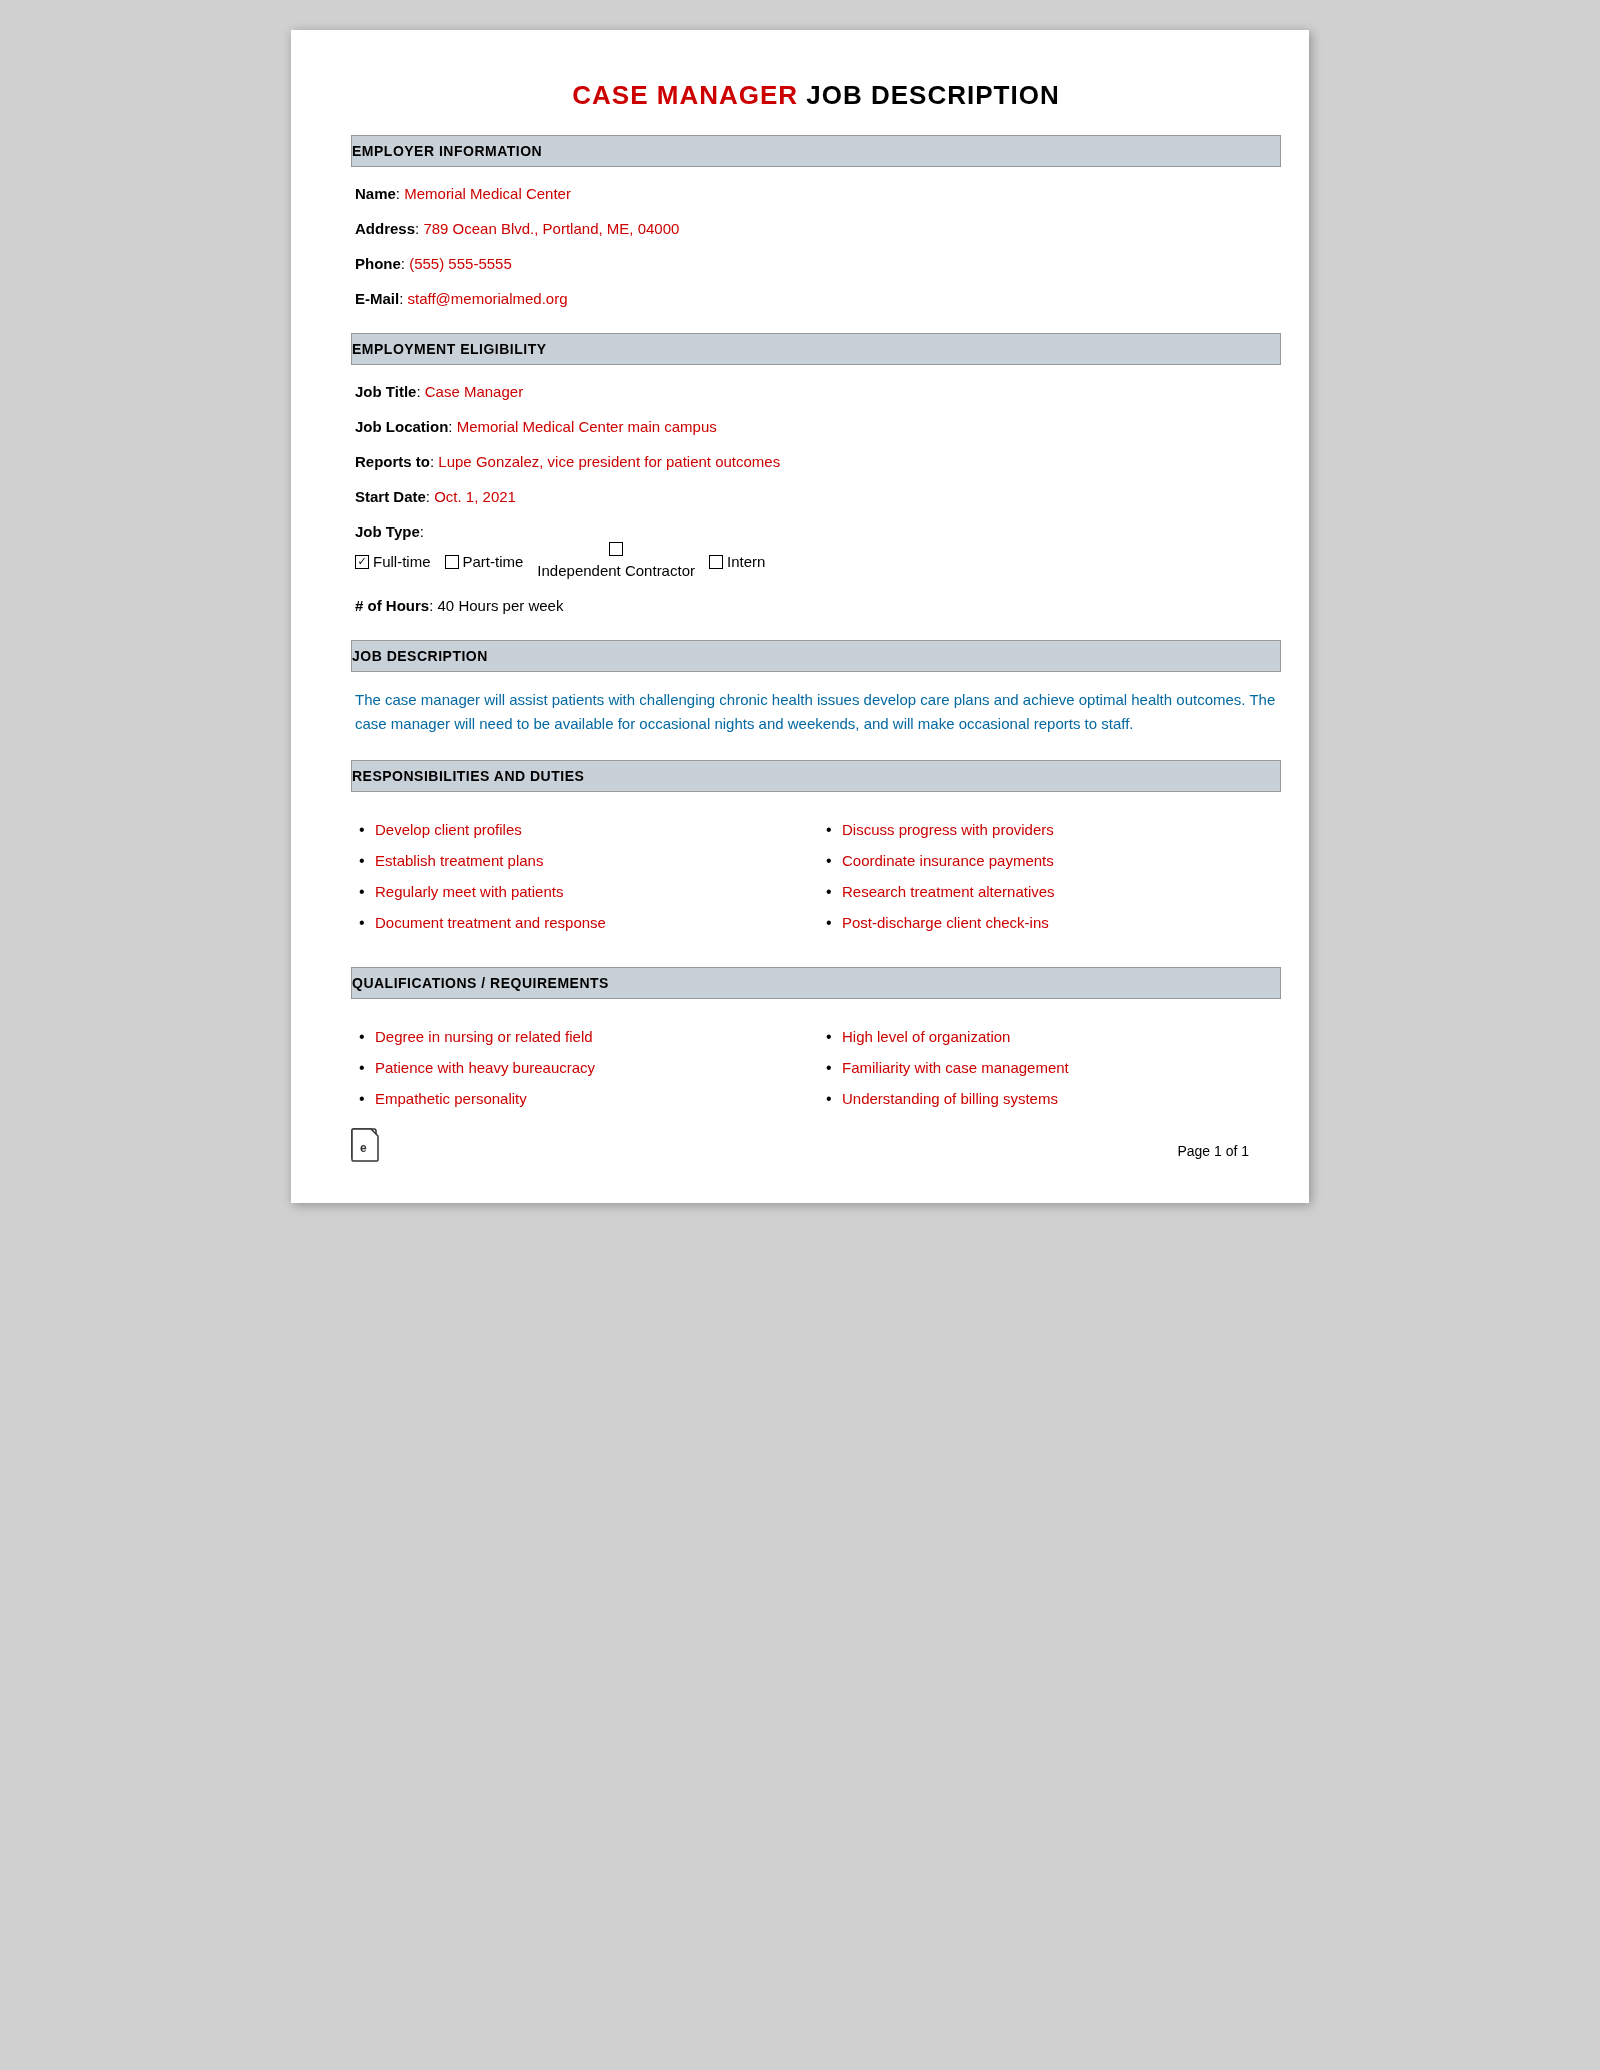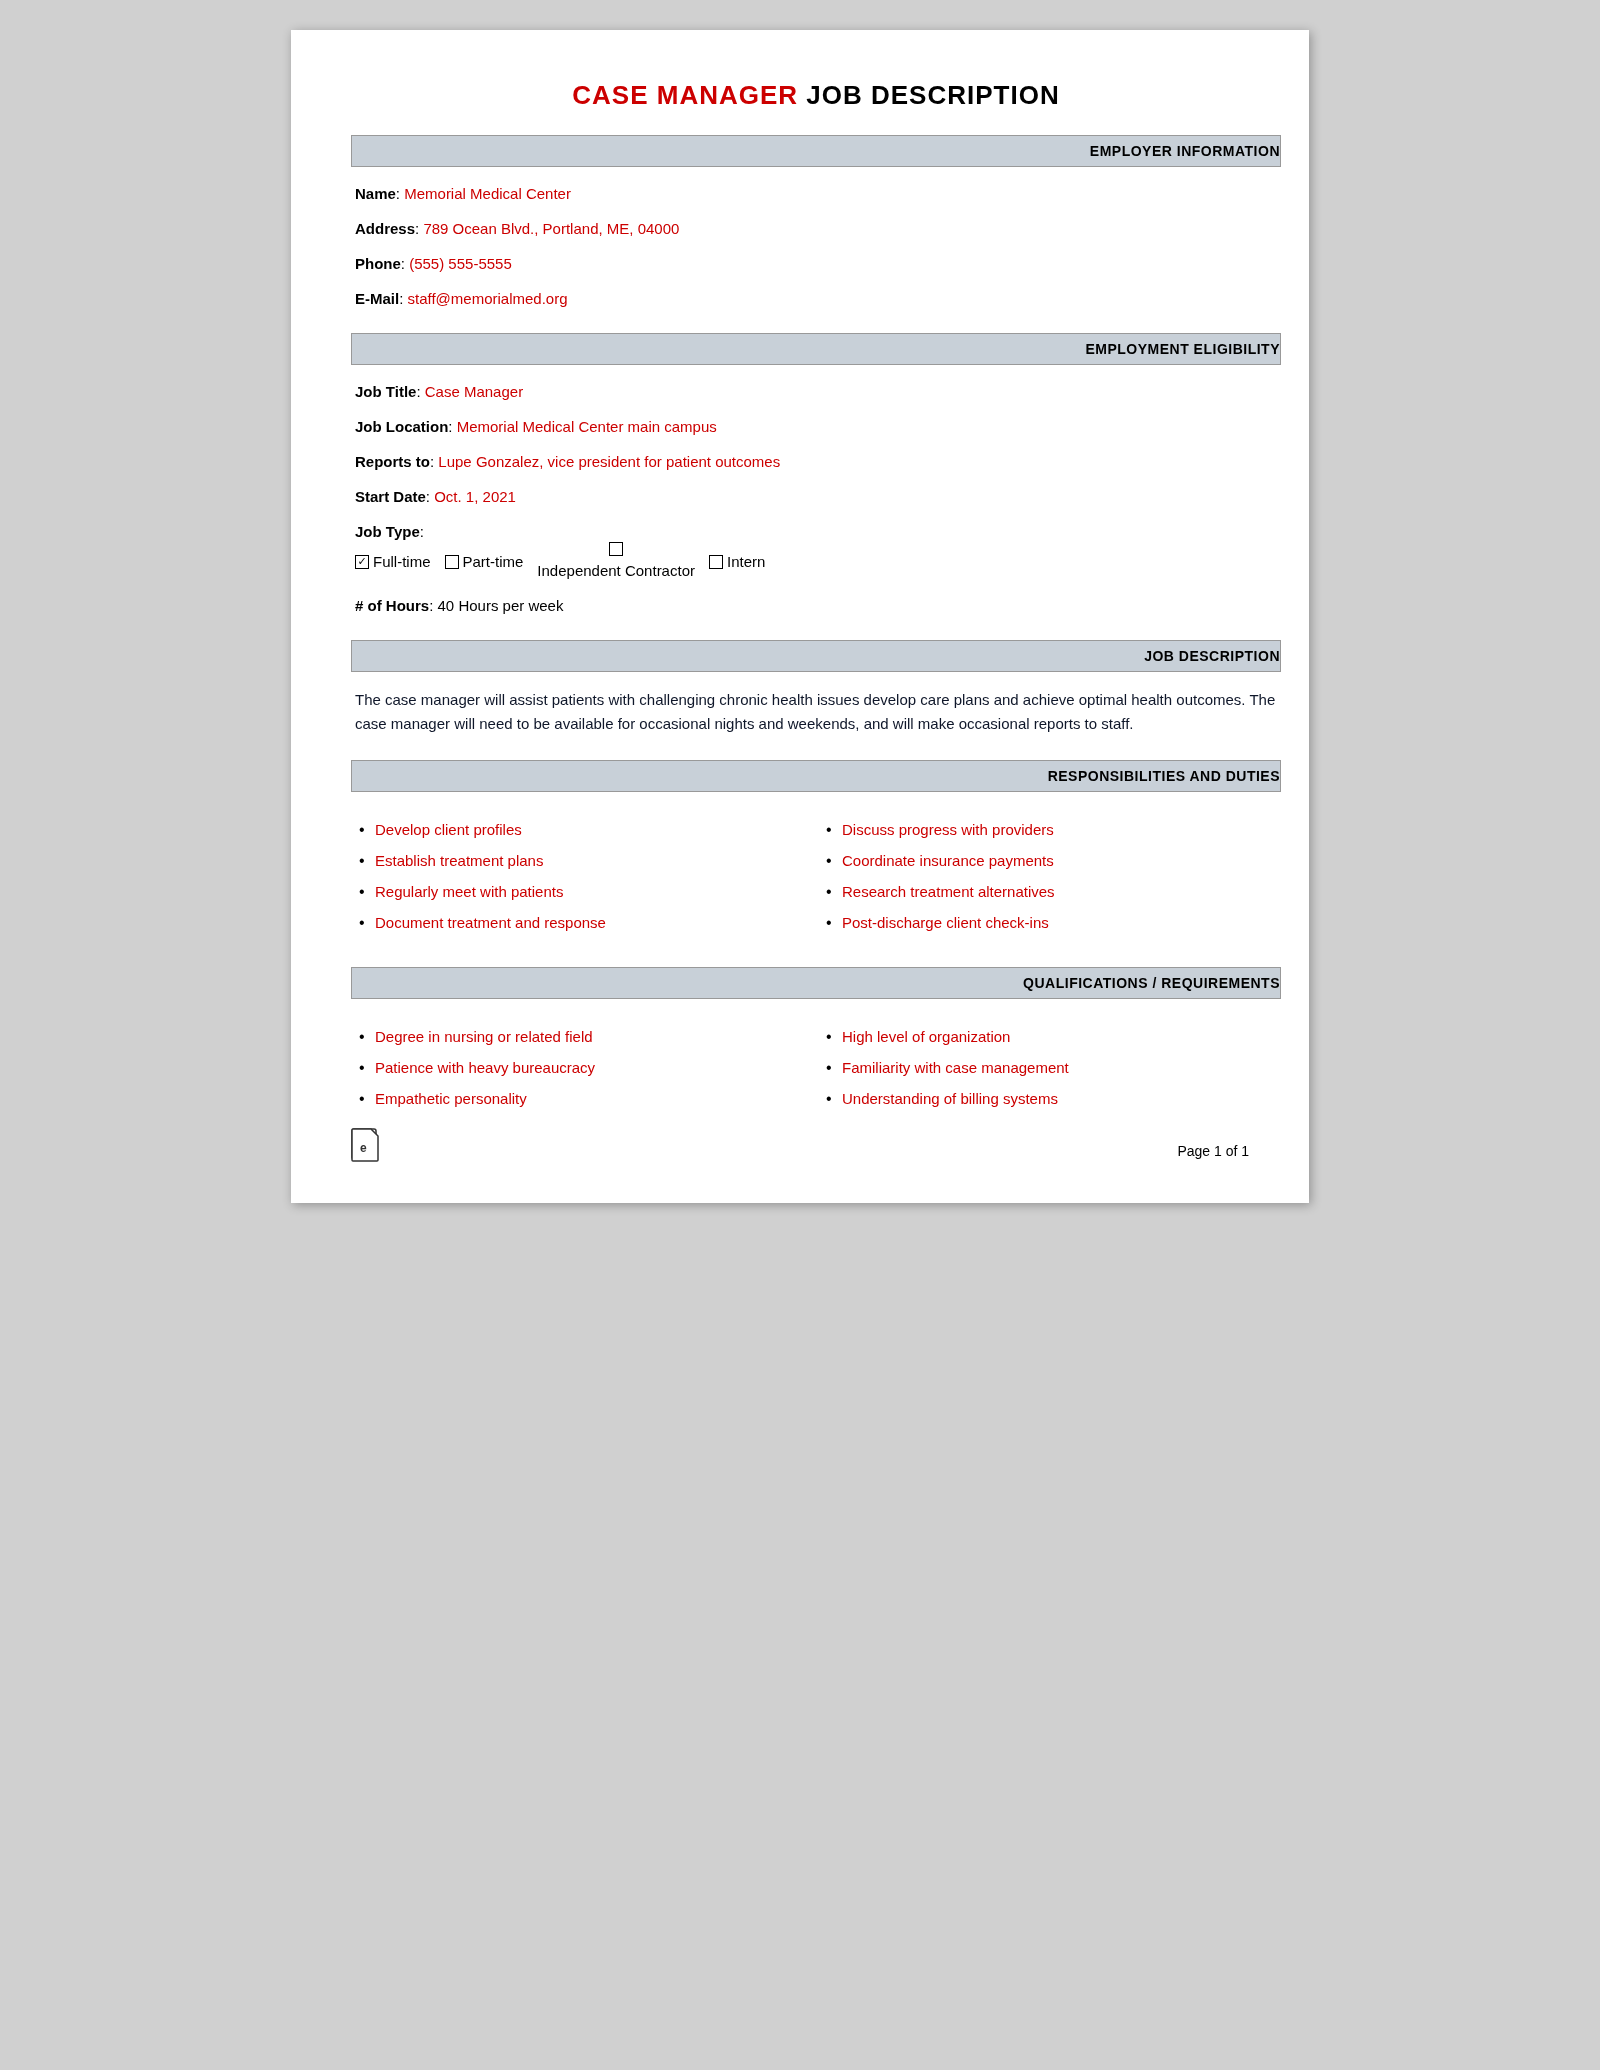--- a/index.html
+++ b/index.html
@@ -35,21 +35,21 @@
       letter-spacing: 1px;
     }
 
     .main-title .red {
       color: #cc0000;
     }
 
     .section-header {
       background: #c8d0d8;
       border: 1px solid #999;
-      text-align: right;
+      text-align: left;
       font-weight: bold;
       font-size: 14px;
       padding: 7px 0;
       margin-bottom: 16px;
       letter-spacing: 0.5px;
     }
 
     .info-block {
       margin-bottom: 24px;
       padding: 0 4px;
@@ -68,21 +68,21 @@
 
     .info-row .value {
       color: #cc0000;
     }
 
     .info-row .value-black {
       color: #000;
     }
 
     .description-text {
-      color: #0f172a;
+      color: #0369a1;
       font-size: 15px;
       line-height: 1.6;
       margin-bottom: 24px;
       padding: 0 4px;
     }
 
     .two-col-list {
       display: flex;
       gap: 12px;
       margin-bottom: 24px;

